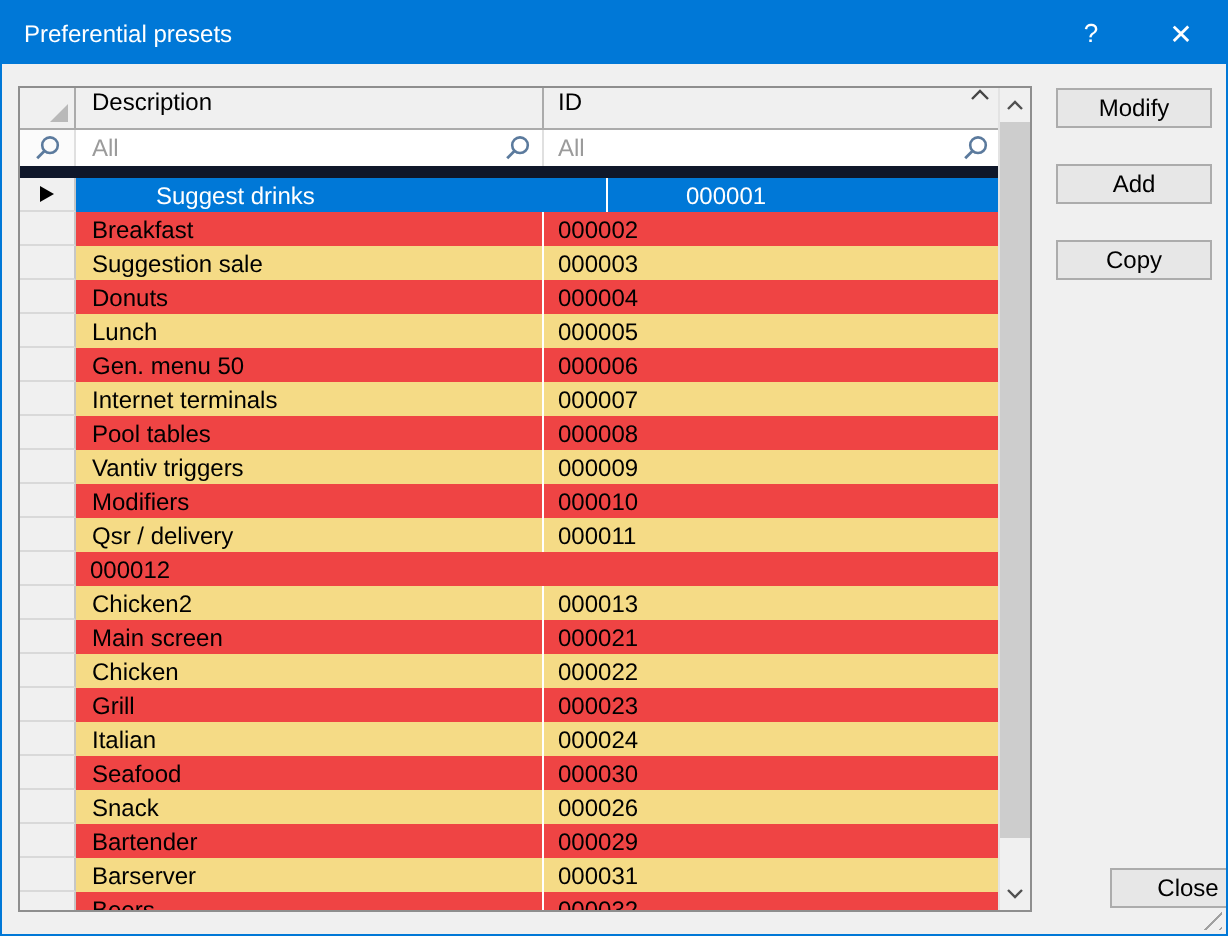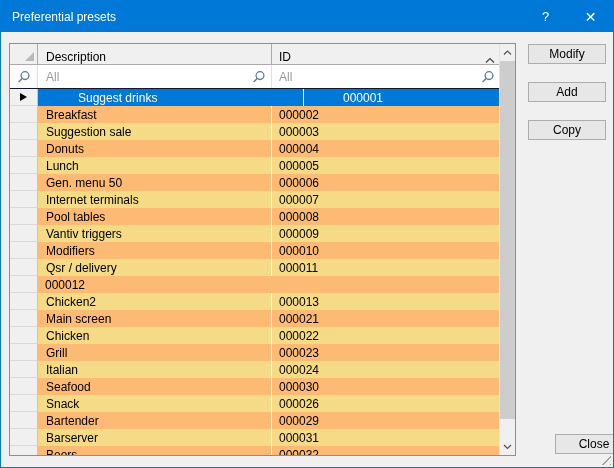--- a/index.html
+++ b/index.html
@@ -19,35 +19,35 @@
     font-size:13px;color:#fff;cursor:default;
   }
   .tb-btn.close{font-size:14px;}
   
   .grid{
     position:absolute;left:8px;top:42px;width:507px;height:413px;
     background:#fff;border:1px solid #8E8E8E;display:flex;
   }
   .grid-main{flex:1;display:flex;flex-direction:column;overflow:hidden;}
   .hdr-row{display:flex;height:21px;background:#F0F0F0;border-bottom:1px solid #ABABAB;flex:none;}
-  .hdr-cell{border-right:1px solid #ABABAB;display:flex;align-items:flex-end;font-size:12px;color:#000;}
+  .hdr-cell{border-right:1px solid #ABABAB;display:flex;align-items:flex-start;font-size:12px;color:#000;}
   .hdr-corner{width:28px;position:relative;flex:none;}
   .corner-tri{
     position:absolute;right:3px;bottom:3px;width:0;height:0;
     border-left:9px solid transparent;border-bottom:9px solid #B9B9B9;
   }
   .hdr-desc{width:234px;padding-left:8px;flex:none;}
   .hdr-id{flex:1;padding-left:7px;border-right:none;justify-content:space-between;padding-right:4px;}
-  .filter-row{display:flex;height:24px;background:#fff;border-bottom:1px solid #0f172a;flex:none;}
+  .filter-row{display:flex;height:24px;background:#fff;border-bottom:6px solid #0f172a;flex:none;}
   .filter-cell{border-right:1px solid #E0E0E0;display:flex;align-items:center;font-size:12px;color:#9B9B9B;}
   .filter-corner{width:28px;justify-content:center;flex:none;background:#FBFBFB;}
   .filter-desc{width:234px;padding-left:8px;flex:none;justify-content:space-between;padding-right:5px;}
   .filter-id{flex:1;padding-left:7px;border-right:none;justify-content:space-between;padding-right:4px;}
   .rows{flex:1;overflow:hidden;}
-  .row{display:flex;height:17px;background:#fdba74;font-size:12px;color:#000;}
+  .row{display:flex;height:17px;background:#ef4444;font-size:12px;color:#000;}
   .row.shaded{background:var(--row-highlight,#F5DB86);}
   .row.selected{background:var(--selection,#0078D7);color:#fff;gap:32px;}
   .rh-cell{
     width:28px;flex:none;background:#F0F0F0;border-right:1px solid #C6C6C6;
     border-bottom:1px solid #D9D9D9;display:flex;align-items:center;justify-content:center;
   }
   .cur-marker{width:0;height:0;border-left:7px solid #000;border-top:4px solid transparent;border-bottom:4px solid transparent;}
   .cell-desc{width:234px;flex:none;padding-left:8px;display:flex;align-items:center;border-right:1px solid #fff;overflow:hidden;white-space:nowrap;}
   .cell-id{flex:1;padding-left:7px;display:flex;align-items:center;overflow:hidden;white-space:nowrap;}
   

